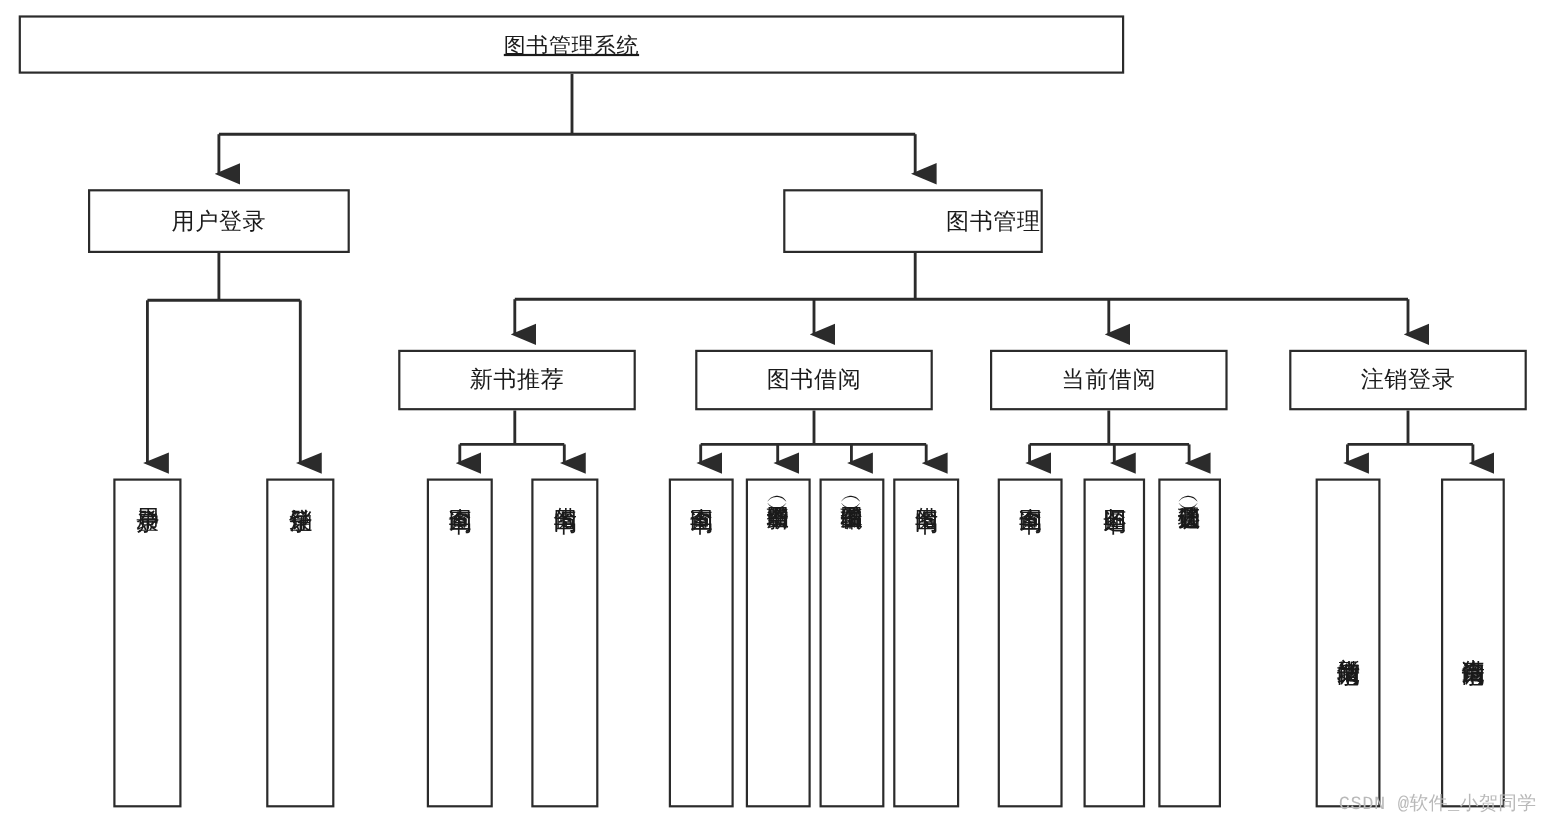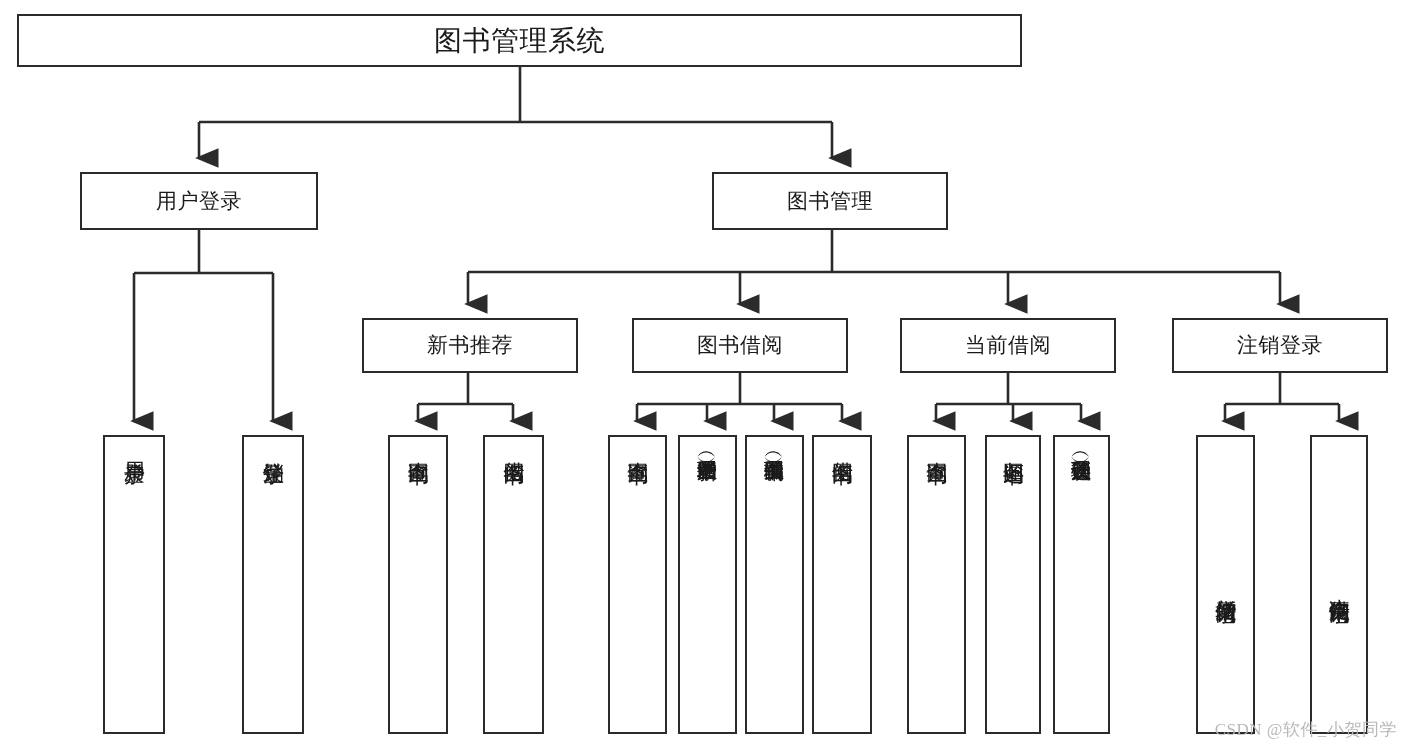--- a/index.html
+++ b/index.html
@@ -40,21 +40,22 @@
   .node-label {
     display: block;
     line-height: 1.0;
     letter-spacing: 0.5px;
     white-space: nowrap;
   }
   .node.horizontal .node-label {
     font-size: 21px;
   }
   .node.root .node-label {
-    font-size: 28px;
+    font-size: 20px;
+    text-decoration: underline;
   }
   .node.leaf {
     align-items: flex-start;
     justify-content: center;
     padding-top: 8px;
   }
   .node.leaf .node-label {
     writing-mode: vertical-rl;
     text-orientation: upright;
     font-size: 21px;
@@ -72,21 +73,21 @@
     padding-top: 0;
   }
   #watermark {
     position: absolute;
     right: 8px;
     bottom: 6px;
     font-size: 17px;
     color: #b9b9b9;
     letter-spacing: 0.5px;
     white-space: nowrap;
-    font-family: Liberation Serif, serif;
+    font-family: Liberation Mono, monospace;
   }
 </style>
 </head>
 <body>
 
 <div id="diagram-root">
 
   <svg id="wiring" viewBox="0 0 1405 747" xmlns="http://www.w3.org/2000/svg">
     <defs>
       <marker id="arrow" viewBox="0 0 12 12" refX="6" refY="10" markerWidth="9" markerHeight="9" orient="auto-start-reverse">
@@ -138,21 +139,21 @@
     </g>
   </svg>
 
   <div class="node root horizontal" style="left: 17px; top: 14px; width: 1005px; height: 53px;">
     <span class="node-label">图书管理系统</span>
   </div>
 
   <div class="node horizontal" style="left: 80px; top: 172px; width: 238px; height: 58px;">
     <span class="node-label">用户登录</span>
   </div>
-  <div class="node horizontal" style="left: 712px; top: 172px; width: 236px; height: 58px;">
+  <div class="node horizontal" style="left: 712px; top: 172px; width: 236px; height: 58px; justify-content: flex-end;">
     <span class="node-label">图书管理</span>
   </div>
 
   <div class="node horizontal" style="left: 632px; top: 318px; width: 216px; height: 55px;">
     <span class="node-label">图书借阅</span>
   </div>
   <div class="node horizontal" style="left: 362px; top: 318px; width: 216px; height: 55px;">
     <span class="node-label">新书推荐</span>
   </div>
   <div class="node horizontal" style="left: 900px; top: 318px; width: 216px; height: 55px;">

